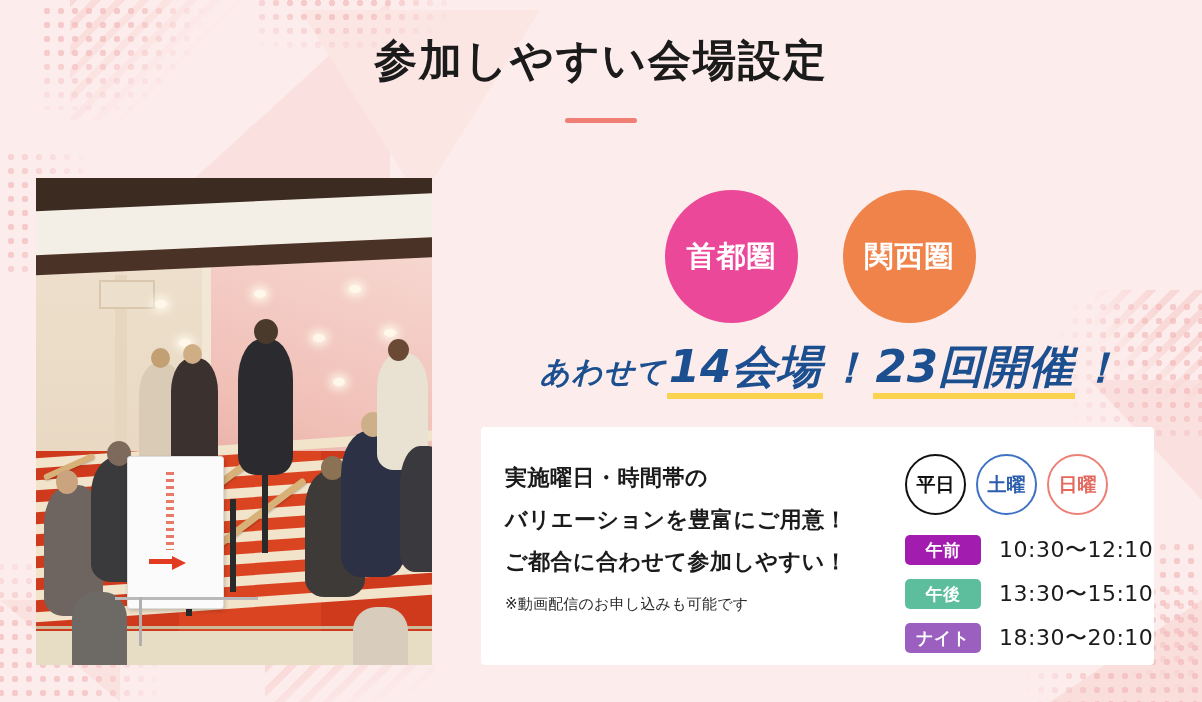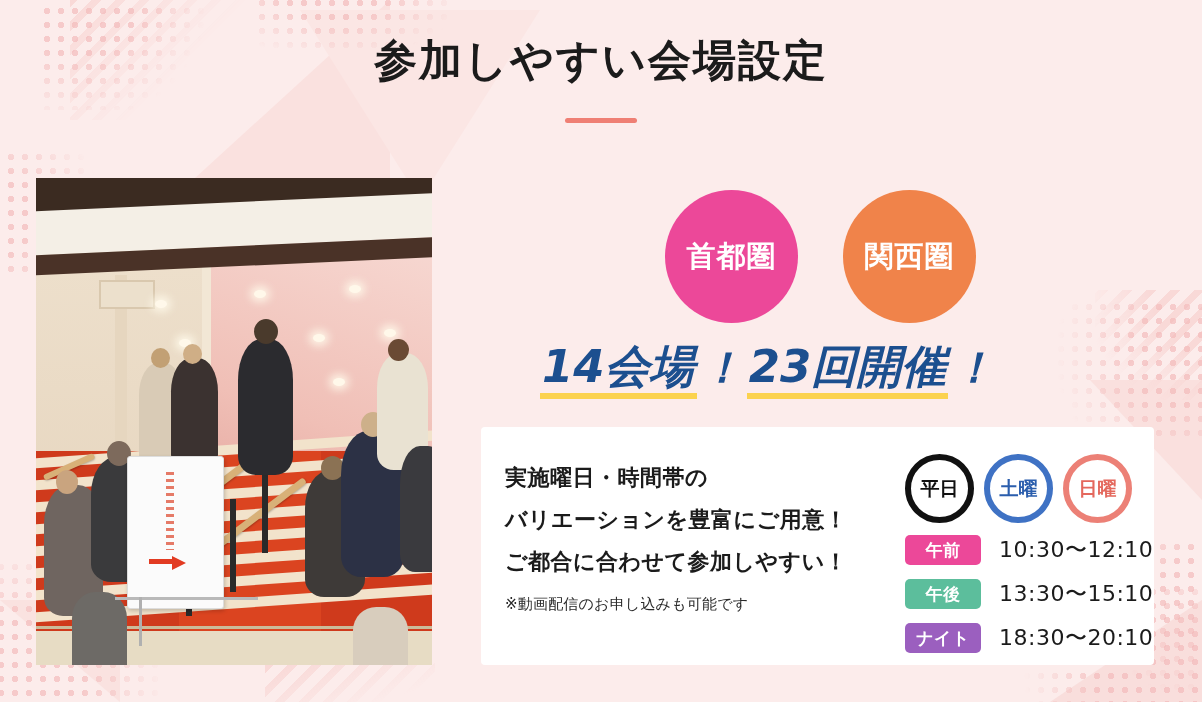--- a/index.html
+++ b/index.html
@@ -254,21 +254,21 @@
 
   .day-row {
     position:absolute;
     left: 424px; top: 27px;
     display:flex;
     gap: 10px;
   }
   .day-chip {
     width: 57px; height: 57px;
     border-radius: 50%;
-    border: 6px solid #a21caf;
+    border: 2px solid #a21caf;
     display:flex; align-items:center; justify-content:center;
     font-size: 19px;
     font-weight: 800;
     font-family: "DejaVu Sans", "Liberation Sans", sans-serif;
   }
   .day-weekday { border-color:#111; color:#111; }
   .day-sat     { border-color:#3f72c4; color:#2b5ead; }
   .day-sun     { border-color:#ec8076; color:#e4685d; }
 
   .slots {
@@ -408,20 +408,21 @@
   <div class="circle-row">
     <div class="region region-1">
       <span>首都圏</span>
     </div>
     <div class="region region-2">
       <span>関西圏</span>
     </div>
   </div>
 
   <div class="headline">
+    <span class="hl-lead">あわせて</span>
     <span class="hl-em">14会場</span>
     <span class="hl-bang">！</span>
     <span class="hl-em">23回開催</span>
     <span class="hl-bang">！</span>
   </div>
 
   <div class="card">
 
     <div class="card-left">
       <div class="card-line">実施曜日・時間帯の</div>
@@ -437,21 +438,21 @@
       <div class="day-chip day-sat">
         <span>土曜</span>
       </div>
       <div class="day-chip day-sun">
         <span>日曜</span>
       </div>
     </div>
 
     <div class="slots">
       <div class="slot">
-        <div class="slot-badge" style="background:#ec4899;">
+        <div class="slot-badge" style="background:#a21caf;">
           <span>午前</span>
         </div>
         <div class="slot-time">10:30〜12:10</div>
       </div>
       <div class="slot">
         <div class="slot-badge" style="background:#5cbe9c;">
           <span>午後</span>
         </div>
         <div class="slot-time">13:30〜15:10</div>
       </div>

